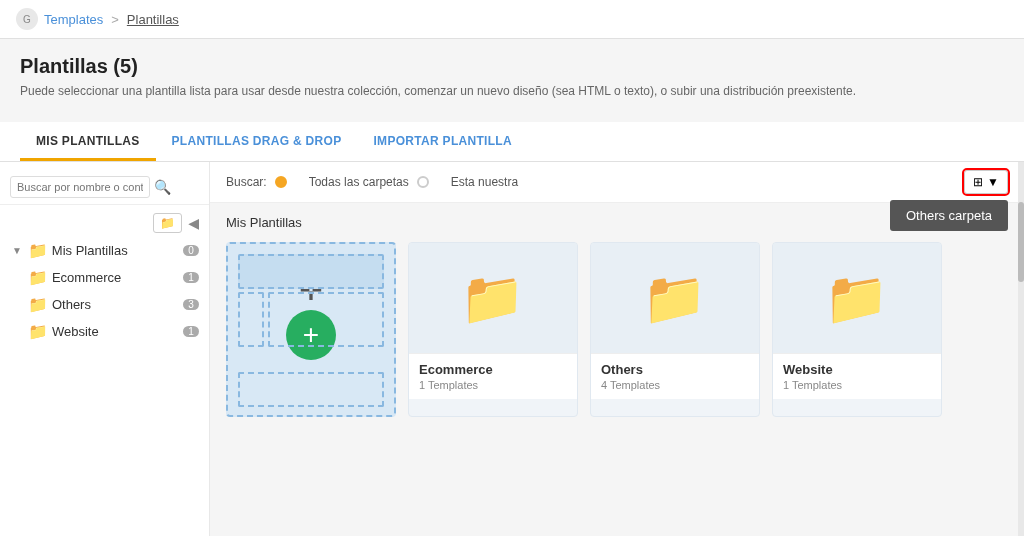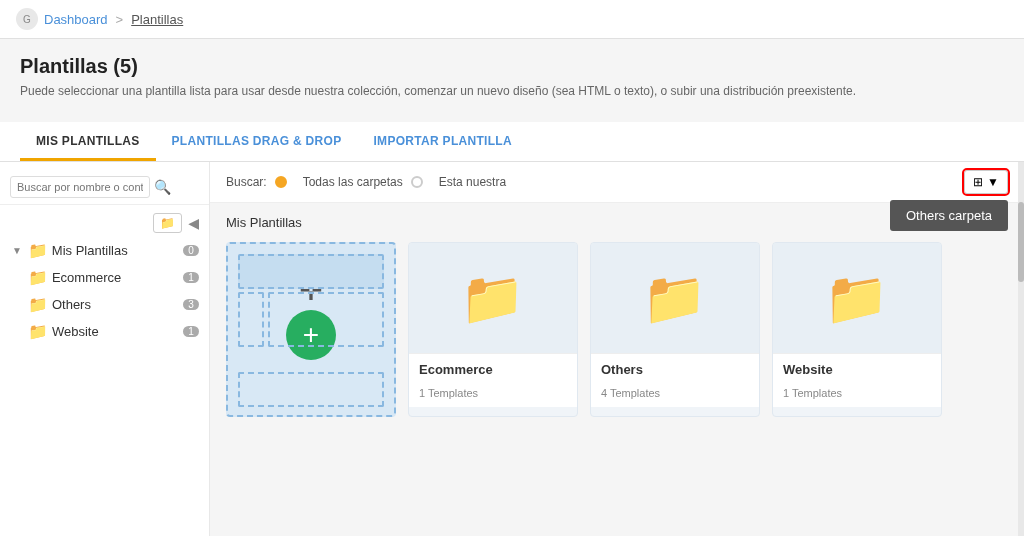--- a/index.html
+++ b/index.html
@@ -144,21 +144,21 @@
       display: flex;
       align-items: center;
       justify-content: space-between;
       padding: 8px 16px;
       background: #fff;
       border-bottom: 1px solid #eee;
     }
     .content-toolbar-left { display: flex; align-items: flex-start; gap: 8px; }
     .search-label { font-size: 12px; color: #555; }
     .radio-label {
-      display: flex; align-items: center; gap: 16px;
+      display: flex; align-items: center; gap: 22px;
       font-size: 12px; color: #555; cursor: pointer;
     }
     .radio-dot {
       width: 12px; height: 12px;
       border-radius: 50%;
       border: 2px solid #f5a623;
       background: #f5a623;
       display: inline-flex; align-items: center; justify-content: center;
     }
     .radio-dot-empty {
@@ -257,21 +257,21 @@
       align-items: center;
       justify-content: center;
     }
     .folder-emoji { font-size: 52px; }
     .folder-card-info {
       padding: 8px 10px;
       background: #fff;
       border-top: 1px solid #eee;
     }
     .folder-card-name { font-size: 13px; font-weight: bold; color: #333; }
-    .folder-card-count { font-size: 11px; color: #888; margin-top: 10px; }
+    .folder-card-count { font-size: 11px; color: #888; margin-top: 2px; }
 
     .scrollbar-track {
       position: absolute;
       right: 0; top: 0; bottom: 0;
       width: 6px;
       background: #e8e8e8;
     }
     .scrollbar-thumb {
       position: absolute;
       top: 40px;
@@ -281,21 +281,21 @@
       border-radius: 3px;
     }
   </style>
 </head>
 <body>
 
 <div class="top-bar">
   <div class="logo-circle">
     <span>G</span>
   </div>
-  <a class="breadcrumb-link" href="#">Dashboard</a>
+  <a class="breadcrumb-link" href="#">Templates</a>
   <span class="breadcrumb-sep">&gt;</span>
   <span class="breadcrumb-current">Plantillas</span>
 </div>
 
 <div class="page-header">
   <div class="page-title">Plantillas (5)</div>
   <div class="page-description">Puede seleccionar una plantilla lista para usar desde nuestra colección, comenzar un nuevo diseño (sea HTML o texto), o subir una distribución preexistente.</div>
 </div>
 
 <div class="tabs-bar">

